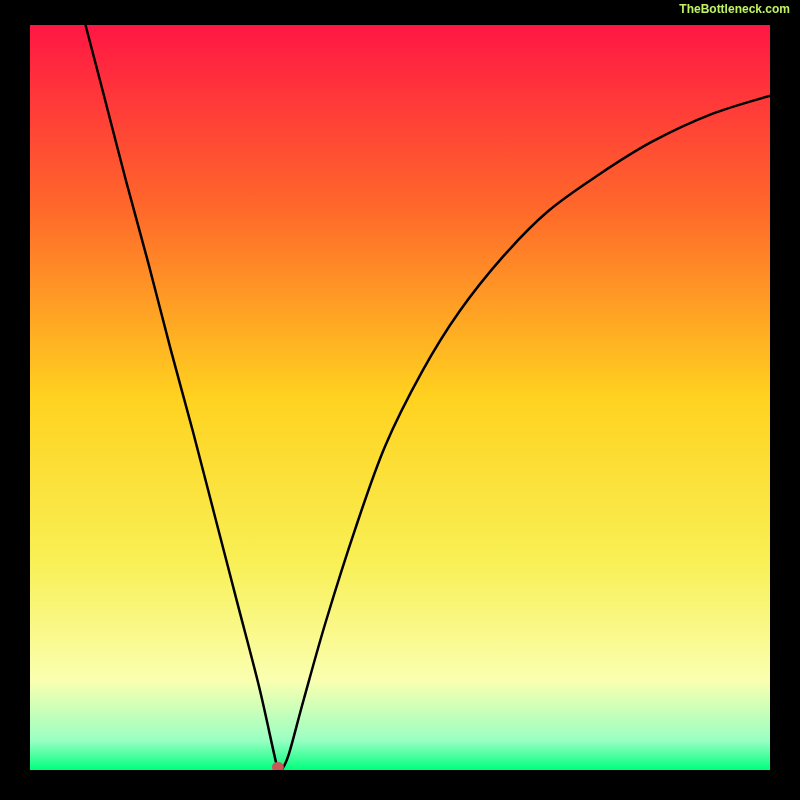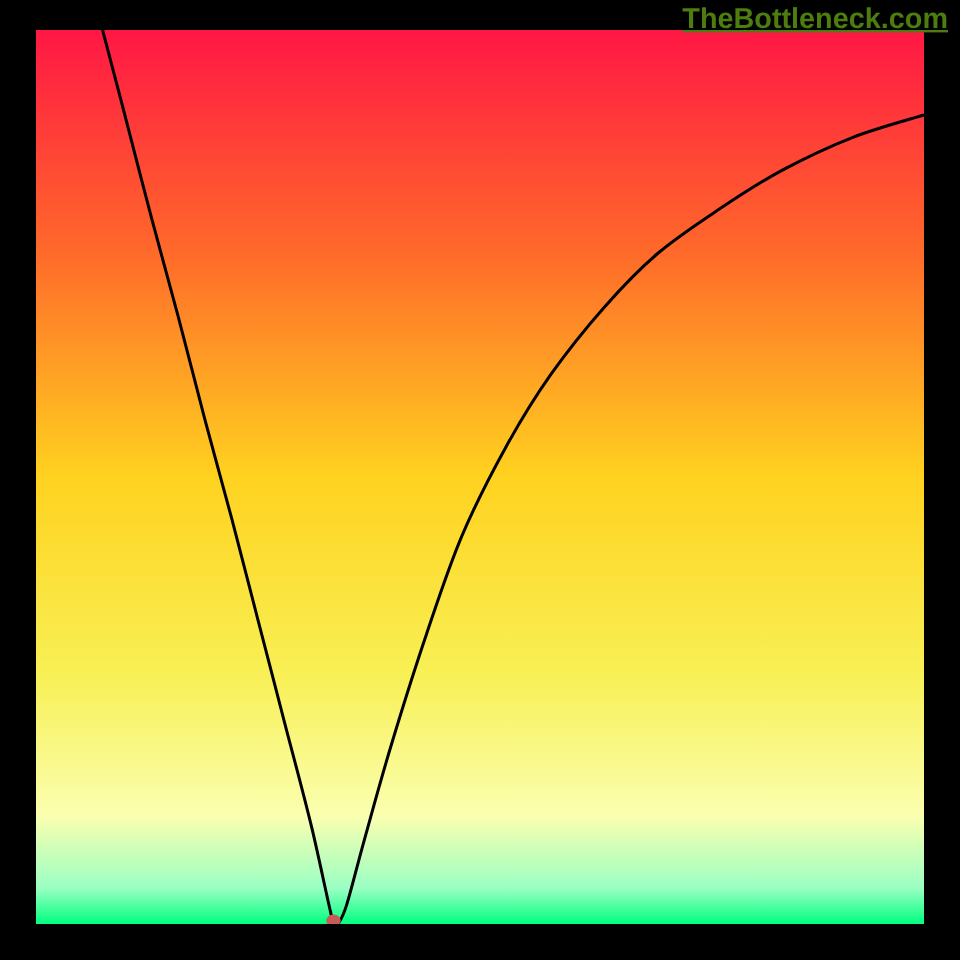--- a/index.html
+++ b/index.html
@@ -13,25 +13,24 @@
   .container {
     position: relative;
     width: 800px;
     height: 800px;
     background: #000;
   }
   .watermark {
     position: absolute;
     top: 2px;
     right: 10px;
-    color: #4d7c0f;
-    font-size: 24px;
+    color: #bef264;
+    font-size: 12px;
     font-weight: 600;
     z-index: 10;
-    text-decoration: underline;
   }
   .plot-frame {
     position: absolute;
     left: 30px;
     top: 25px;
     width: 740px;
     height: 745px;
     background: #000;
   }
   .plot-frame svg {

